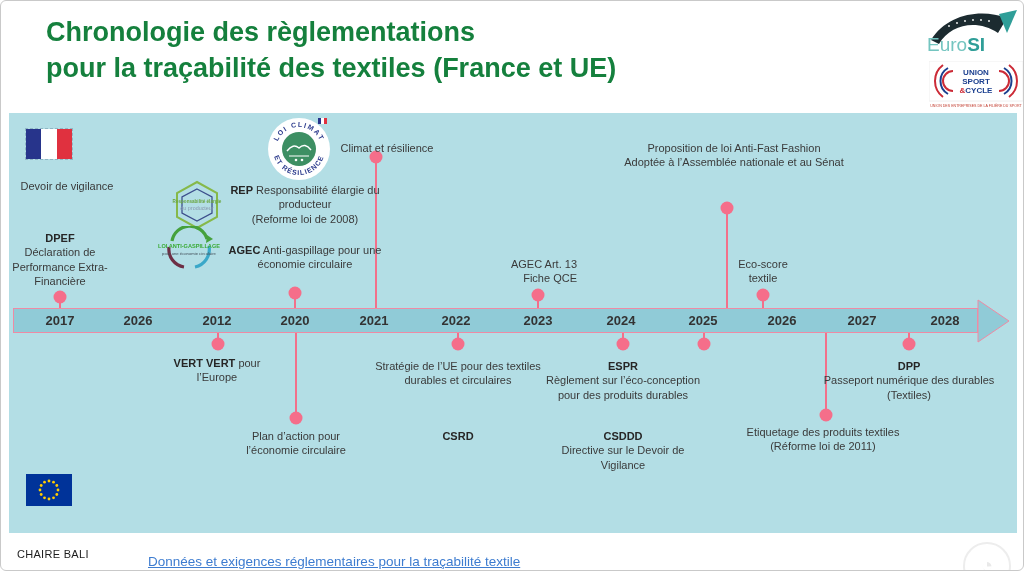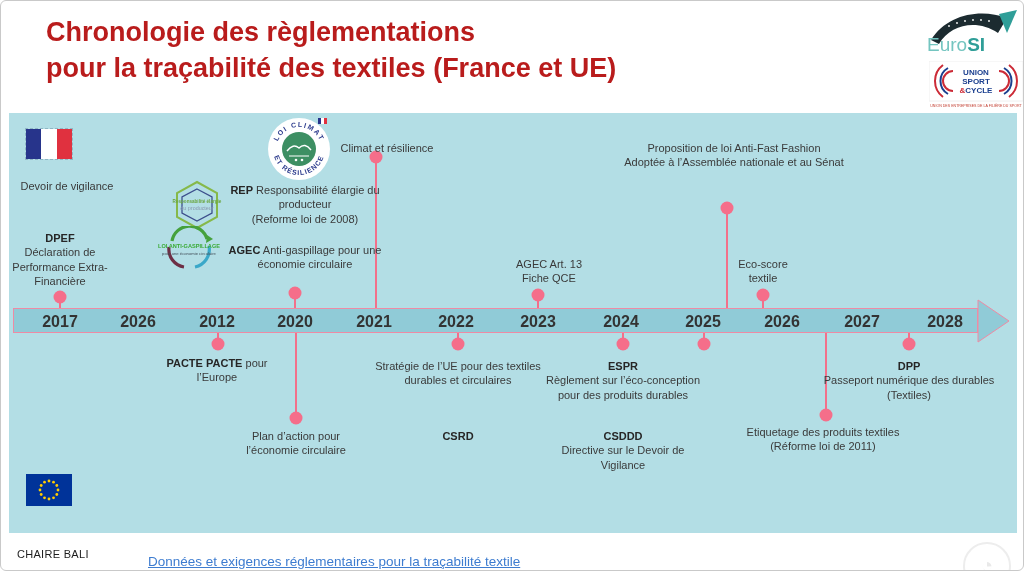--- a/index.html
+++ b/index.html
@@ -1,24 +1,24 @@
 <!DOCTYPE html>
 <html><head>
 <meta charset="utf-8">
 <style>
   html,body{margin:0;padding:0;background:#fff;}
   .page{position:relative;width:1022px;height:569px;background:#fff;overflow:hidden;
         border:1px solid #c9c9c9;border-radius:6px;
         font-family:"Liberation Sans", sans-serif;color:#3a3a3a;}
-  .title{position:absolute;left:45px;top:14px;font-size:27px;font-weight:bold;color:#b91c1c;line-height:1.32;}
+  .title{position:absolute;left:45px;top:14px;font-size:27px;font-weight:bold;color:#15803d;line-height:1.32;}
   .panel{position:absolute;left:8px;top:112px;width:1008px;height:420px;background:#b3dee5;}
   .band{position:absolute;left:4px;top:195px;width:965px;height:25px;background:#90cbd7;
         border:1px solid #ee8ba4;box-sizing:border-box;}
   .arrowhead{position:absolute;left:968px;top:186px;}
-  .year{position:absolute;top:200px;transform:translateX(-50%);font-size:16px;font-weight:bold;color:#333;}
+  .year{position:absolute;top:200px;transform:translateX(-50%);font-size:13px;font-weight:bold;color:#333;}
   .stem{position:absolute;width:2px;background:#f2708a;transform:translateX(-50%);}
   .dot{position:absolute;width:13px;height:13px;border-radius:50%;background:#f56e8a;transform:translate(-50%,-50%);}
   .ev{position:absolute;transform:translateX(-50%);text-align:center;font-size:11px;line-height:1.3;color:#3a3a3a;}
   .ev .b{font-weight:bold;color:#262626;}
   .nowrap{white-space:nowrap;}
   .flag-fr{position:absolute;left:17px;top:16px;width:46px;height:30px;
            background:linear-gradient(to right,#27348b 0 33.4%,#ffffff 33.4% 66.7%,#e0313f 66.7% 100%);
            outline:1px dashed #8fb6c4;}
   .flag-eu{position:absolute;left:17px;top:361px;}
   .badge{position:absolute;}
@@ -201,37 +201,37 @@
     </div>
 
     <div class="ev" style="left:296px;top:130px;width:172px;">
       <span class="b">AGEC</span><span> Anti-gaspillage pour une économie circulaire</span>
     </div>
 
     <div class="ev nowrap" style="left:378px;top:28px;">
       <span>Climat et résilience</span>
     </div>
 
-    <div class="ev" style="left:540px;top:144px;width:110px;">
+    <div class="ev" style="left:513px;top:144px;width:110px;text-align:right;">
       <div>AGEC Art. 13</div>
       <div>Fiche QCE</div>
     </div>
 
     <div class="ev" style="left:725px;top:28px;width:330px;">
       <div class="nowrap">Proposition de loi Anti-Fast Fashion</div>
       <div class="nowrap">Adoptée à l’Assemblée nationale et au Sénat</div>
     </div>
 
     <div class="ev" style="left:754px;top:144px;width:100px;">
       <div>Eco-score</div>
       <div>textile</div>
     </div>
 
     <div class="ev" style="left:208px;top:243px;width:112px;">
-      <span class="b">PACTE PACTE</span><span> pour l’Europe</span>
+      <span class="b">VERT VERT</span><span> pour l’Europe</span>
     </div>
 
     <div class="ev" style="left:287px;top:316px;width:142px;">
       <span>Plan d’action pour l’économie circulaire</span>
     </div>
 
     <div class="ev" style="left:449px;top:246px;width:168px;">
       <span>Stratégie de l’UE pour des textiles durables et circulaires</span>
     </div>
 

